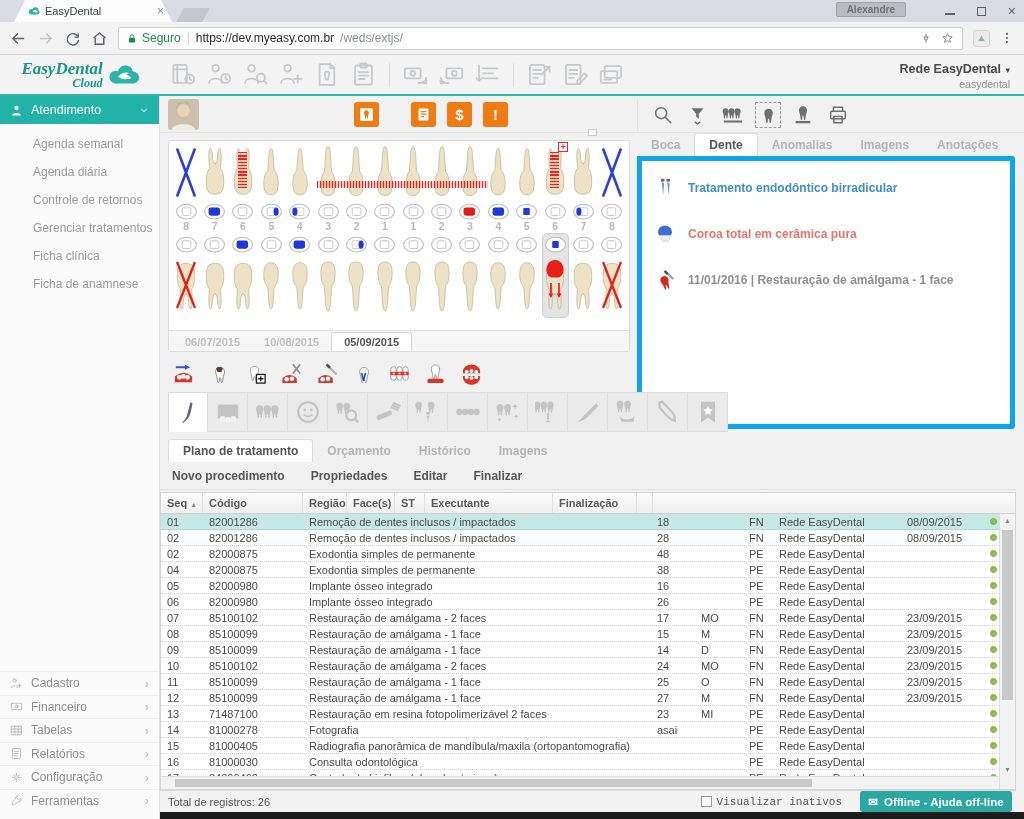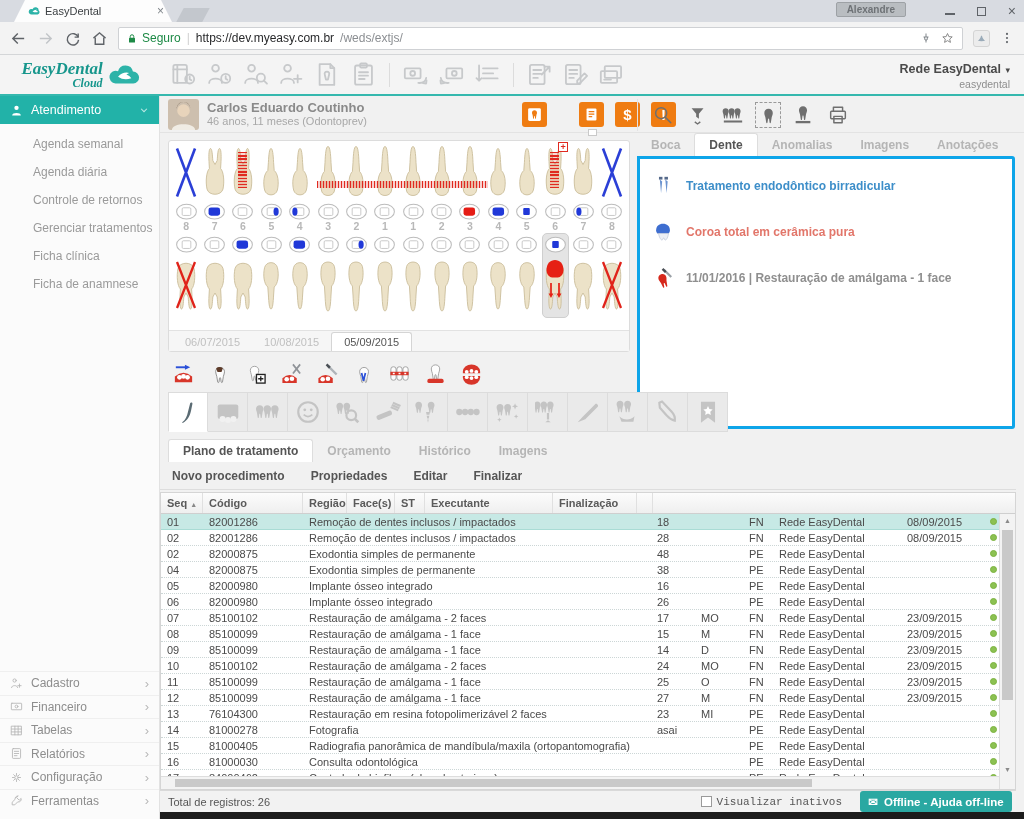--- a/index.html
+++ b/index.html
@@ -93,28 +93,28 @@
   .lower-wrap.selected { background:#e4e4e4; border-color:#cfcfcf; }
   .tooth-low { height:64px; width:26px; position:relative; }
   .hatchv { position:absolute; left:8px; top:8px; width:9px; height:36px;
             background:repeating-linear-gradient(180deg,#e02a20 0 1.5px, rgba(224,42,32,.18) 1.5px 3.2px); }
   .plusbox { position:absolute; top:-2px; right:0; width:10px; height:10px; border:1.5px solid #e02a20; background:#fff;
              color:#e02a20; font-size:9px; line-height:8px; text-align:center; font-weight:bold; }
   .bridge { position:absolute; left:145px; top:37px; width:171px; height:7px;
             background:repeating-linear-gradient(90deg,#e02a20 0 1.2px, rgba(224,42,32,.22) 1.2px 3px); }
   .datetabs { position:absolute; left:0; right:0; bottom:0; height:21px; background:#f6f6f6; border-top:1px solid #e2e2e2;
               display:flex; align-items:flex-end; padding-left:4px; }
-  .dtab { font-size:11px; font-weight:normal; color:#c0c0c0; padding:3px 12px; cursor:pointer; }
+  .dtab { font-size:11px; font-weight:bold; color:#c0c0c0; padding:3px 12px; cursor:pointer; }
   .dtab.active { background:#fff; border:1px solid #d5d5d5; border-bottom:none; border-radius:3px 3px 0 0; color:#555; }
 
   
   .right-tabs { position:absolute; left:477px; top:38px; display:flex; align-items:flex-end; height:22px; }
   .rtab { font-size:12px; font-weight:bold; color:#b5b5b5; padding:4px 14px; cursor:pointer; }
   .rtab.active { background:#fff; border:1px solid #ddd; border-bottom:none; border-radius:3px 3px 0 0; color:#555; }
-  .right-card { position:absolute; left:477px; top:60px; width:378px; height:273px; background:#fff; border:3px solid #0ea5e9; border-radius:0 3px 3px 3px; padding:16px 12px; }
+  .right-card { position:absolute; left:477px; top:60px; width:378px; height:273px; background:#fff; border:5px solid #0ea5e9; border-radius:0 3px 3px 3px; padding:16px 12px; }
   .rt-item { display:flex; align-items:center; gap:12px; margin-bottom:24px; cursor:pointer; }
   .rt-item .icon { width:22px; height:22px; flex:none; }
   .rt-label { font-size:12px; font-weight:bold; }
 
   
   .quickrow { position:absolute; left:8px; top:262px; height:30px; display:flex; align-items:center; gap:13px; padding-left:4px; }
   .qk { width:23px; height:23px; cursor:pointer; }
   .tooltabs { position:absolute; left:8px; top:296px; height:40px; display:flex; z-index:3; }
   .ttab { width:40px; height:40px; background:#eaeaea; border:1px solid #dcdcdc; border-left:none; display:flex; align-items:center; justify-content:center; color:#c4c4c4; cursor:pointer; }
   .ttab:first-child { border-left:1px solid #dcdcdc; }
@@ -443,24 +443,20 @@
     <div class="content">
       <div class="patientbar">
         <span class="avatar">
           <svg viewBox="0 0 32 32">
               <rect width="32" height="32" fill="#cdbfae"></rect>
               <circle cx="16" cy="12" r="6.5" fill="#e8d4bb"></circle>
               <path d="M4 32c0-8 24-8 24 0z" fill="#f0ece4"></path>
               <path d="M9 10a7 7 0 0 1 14 0c0-2-1-7-7-7s-7 5-7 7z" fill="#6b5642"></path>
             </svg>
         </span>
-        <div class="pt-text">
-          <div class="pt-name">Carlos Eduardo Coutinho</div>
-          <div class="pt-details">46 anos, 11 meses (Odontoprev)</div>
-        </div>
         <div id="pt-buttons" style="display:flex;align-items:center;gap:11px;margin-left:155px;">
             <div class="pt-btn " style="">
               <span class="icon ">
                 <svg viewBox="0 0 24 24">
                   <rect x="3" y="3" width="18" height="18" rx="2" fill="#fff"></rect>
                   <path d="M12 3.5c-2.7 0-4.4 1.9-4.4 4.3 0 1.8.7 2.7 1.1 4.5l.9 5.6c.15.8 1.15.8 1.3 0l.55-3.7c.1-.7 1-.7 1.1 0l.55 3.7c.15.8 1.15.8 1.3 0l.9-5.6c.4-1.8 1.1-2.7 1.1-4.5 0-2.4-1.7-4.3-4.4-4.3z" fill="#ef7c12" transform="translate(2.4,3.2) scale(.8)"></path>
                 </svg>
               </span>
             </div>
             <div class="pt-btn " style="margin-left:21px;">
@@ -1311,21 +1307,21 @@
               <div class="gc" style="width:48px">M</div>
               <div class="gc" style="width:30px">FN</div>
               <div class="gc" style="width:128px">Rede EasyDental</div>
               <div class="gc" style="width:84px">23/09/2015</div>
               <div class="dotc">
                 <span class="dot"></span>
               </div>
             </div>
             <div class="grow ">
               <div class="gc" style="width:42px">13</div>
-              <div class="gc" style="width:100px">76104300</div>
+              <div class="gc" style="width:100px">71487100</div>
               <div class="gc" style="width:348px">Restauração em resina fotopolimerizável 2 faces</div>
               <div class="gc" style="width:44px">23</div>
               <div class="gc" style="width:48px">MI</div>
               <div class="gc" style="width:30px">PE</div>
               <div class="gc" style="width:128px">Rede EasyDental</div>
               <div class="gc" style="width:84px"></div>
               <div class="dotc">
                 <span class="dot"></span>
               </div>
             </div>

